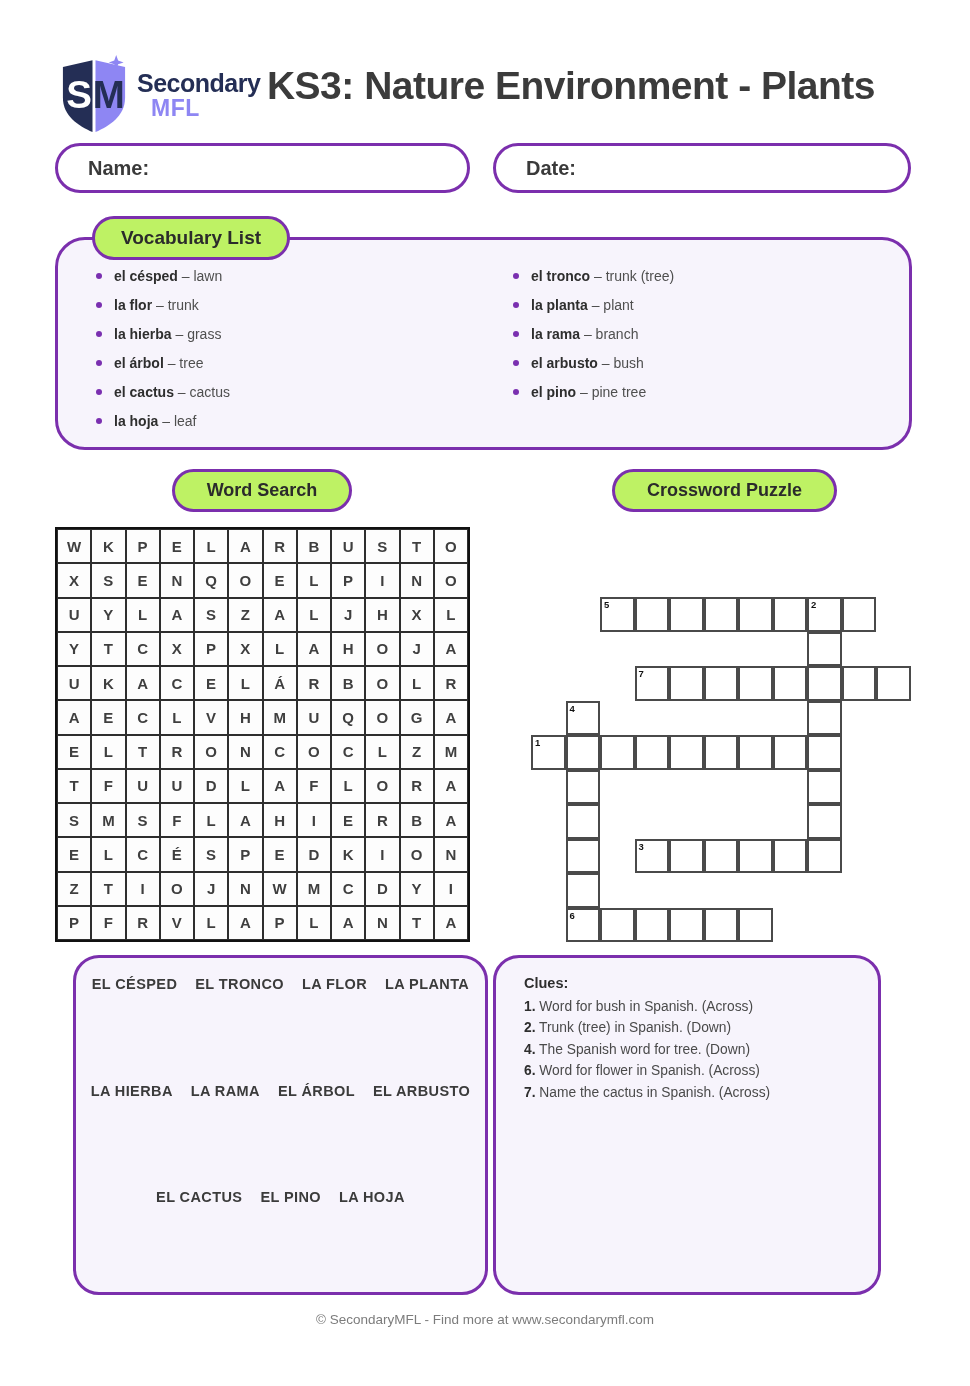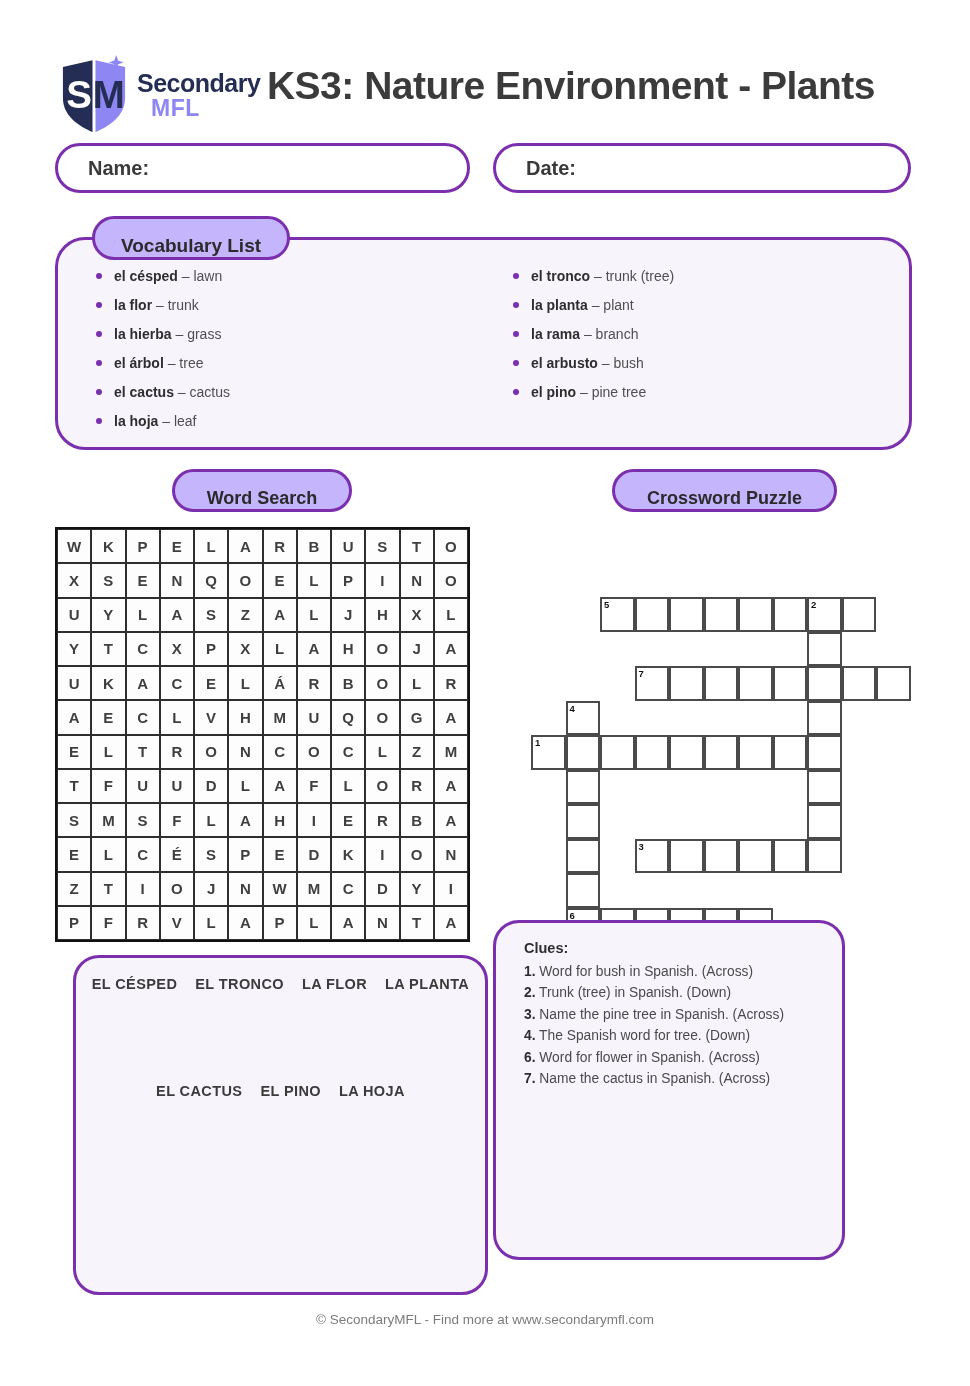--- a/index.html
+++ b/index.html
@@ -26,22 +26,22 @@
   .field-box {
     position: absolute; top: 143px; height: 50px;
     border: 3px solid #7b2fad; border-radius: 25px; background: #ffffff;
     display: flex; align-items: center; padding-left: 30px;
     font-size: 20px; font-weight: 700; color: #3a3a3a;
   }
   .field-name { left: 55px; width: 415px; }
   .field-date { left: 493px; width: 418px; }
   
   .pill {
-    position: absolute; background: #c4b5fd; border: 3px solid #7b2fad; border-radius: 22px;
-    display: flex; align-items: flex-end; justify-content: center;
+    position: absolute; background: #bef264; border: 3px solid #7b2fad; border-radius: 22px;
+    display: flex; align-items: center; justify-content: center;
     font-weight: 700; color: #2b2b2b; z-index: 3;
   }
   .vocab-pill { left: 92px; top: 216px; width: 198px; height: 44px; font-size: 19px; }
   .ws-pill { left: 172px; top: 469px; width: 180px; height: 43px; font-size: 18px; }
   .cw-pill { left: 612px; top: 469px; width: 225px; height: 43px; font-size: 18px; }
   
   .vocab-box {
     position: absolute; left: 55px; top: 237px; width: 857px; height: 213px;
     background: #f7f4fc; border: 3px solid #7b2fad; border-radius: 30px;
   }
@@ -81,21 +81,21 @@
   .word-row { position: absolute; width: 100%; text-align: center; }
   .word-row:nth-of-type(1) { top: 17px; }
   .word-row:nth-of-type(2) { top: 124px; }
   .word-row:nth-of-type(3) { top: 230px; }
   .bank-word {
     display: inline-block; margin: 0 9px;
     font-size: 14.5px; font-weight: 700; color: #3b3b3b; letter-spacing: 0.4px;
   }
   
   .clues-box {
-    position: absolute; left: 493px; top: 920px; width: 352px; height: 340px;
+    position: absolute; left: 493px; top: 955px; width: 388px; height: 340px;
     background: #f7f4fc; border: 3px solid #7b2fad; border-radius: 26px;
     padding: 17px 28px;
   }
   .clues-heading { font-size: 14.5px; font-weight: 700; color: #2e2e2e; margin-bottom: 5px; }
   .clue { font-size: 13.8px; color: #4a4a4a; line-height: 21.4px; }
   .clue b { color: #2e2e2e; }
   
   .footer {
     position: absolute; left: 0; top: 1312px; width: 100%;
     text-align: center; font-size: 13.5px; color: #7c7c7c;
@@ -405,29 +405,29 @@
       <div class="cw-cell" style="left: 241.5px; top: 241.5px;"></div>
       <div class="cw-cell" style="left: 69px; top: 310.5px;"></div>
       <div class="cw-cell" style="left: 103.5px; top: 310.5px;"></div>
       <div class="cw-cell" style="left: 138px; top: 310.5px;"></div>
       <div class="cw-cell" style="left: 172.5px; top: 310.5px;"></div>
       <div class="cw-cell" style="left: 207px; top: 310.5px;"></div>
     </div>
 
   <div class="word-bank">
       <div class="word-row"><span class="bank-word">EL CÉSPED</span><span class="bank-word">EL TRONCO</span><span class="bank-word">LA FLOR</span><span class="bank-word">LA PLANTA</span></div>
+      <div class="word-row"><span class="bank-word">LA HIERBA</span><span class="bank-word">LA RAMA</span><span class="bank-word">EL ÁRBOL</span><span class="bank-word">EL ARBUSTO</span></div>
       <div class="word-row"><span class="bank-word">EL CACTUS</span><span class="bank-word">EL PINO</span><span class="bank-word">LA HOJA</span></div>
     </div>
 
   <div class="clues-box">
     <div class="clues-heading">Clues:</div>
     <div>
         <div class="clue"><b>1.</b><span> Word for bush in Spanish. (Across)</span></div>
         <div class="clue"><b>2.</b><span> Trunk (tree) in Spanish. (Down)</span></div>
-        <div class="clue"><b>3.</b><span> Name the pine tree in Spanish. (Across)</span></div>
         <div class="clue"><b>4.</b><span> The Spanish word for tree. (Down)</span></div>
         <div class="clue"><b>6.</b><span> Word for flower in Spanish. (Across)</span></div>
         <div class="clue"><b>7.</b><span> Name the cactus in Spanish. (Across)</span></div>
       </div>
   </div>
 
   <div class="footer">© SecondaryMFL - Find more at www.secondarymfl.com</div>
 
 </div>
 

